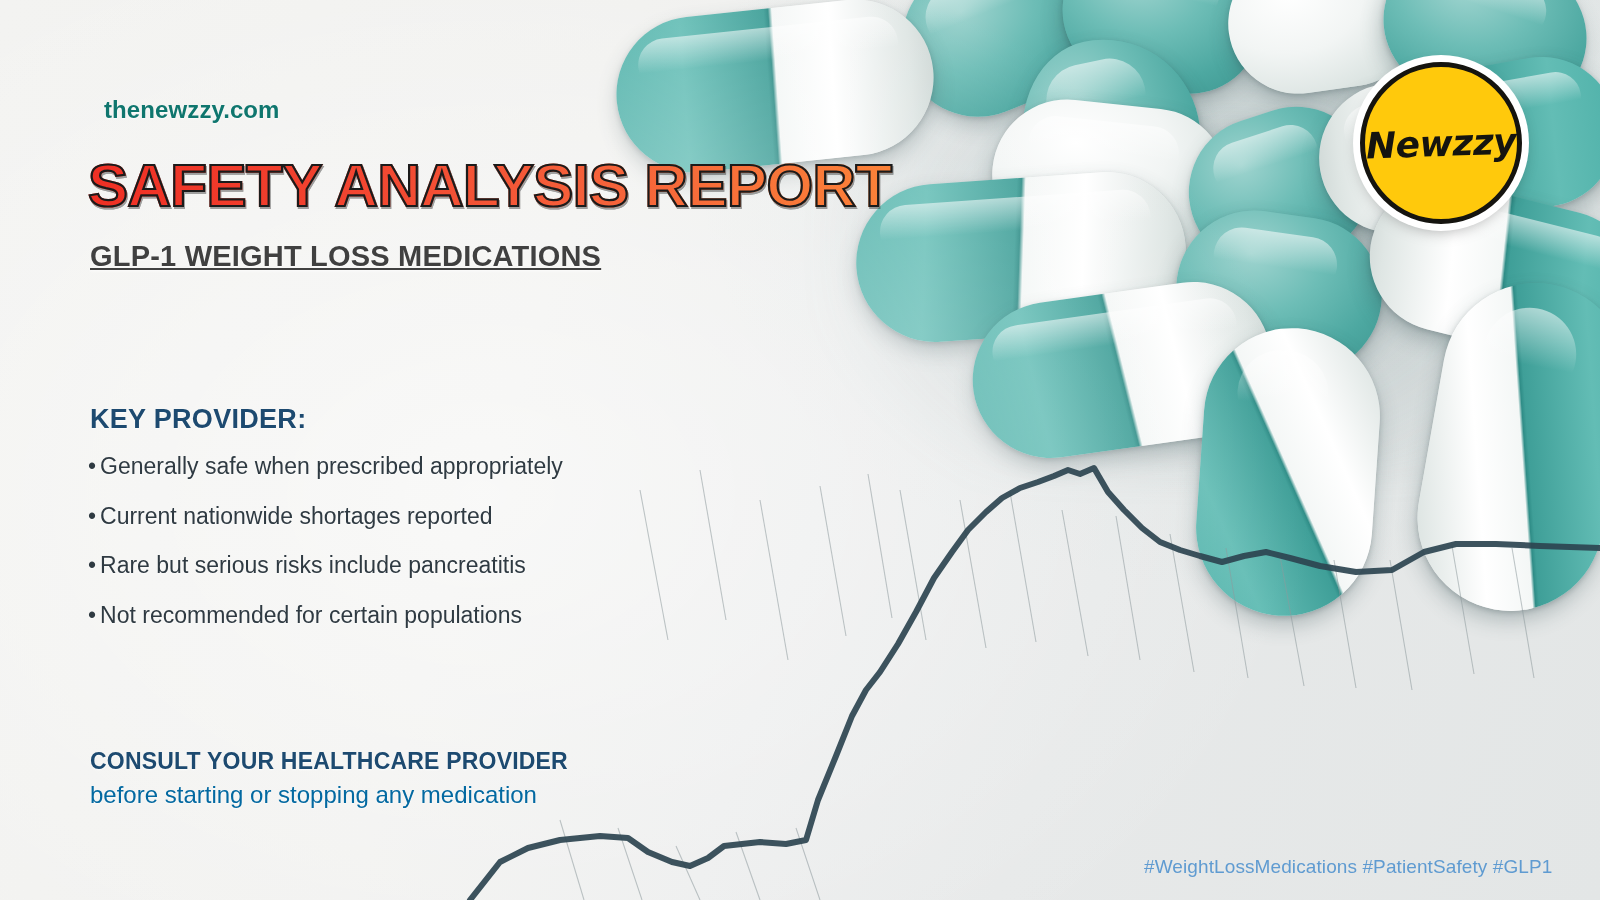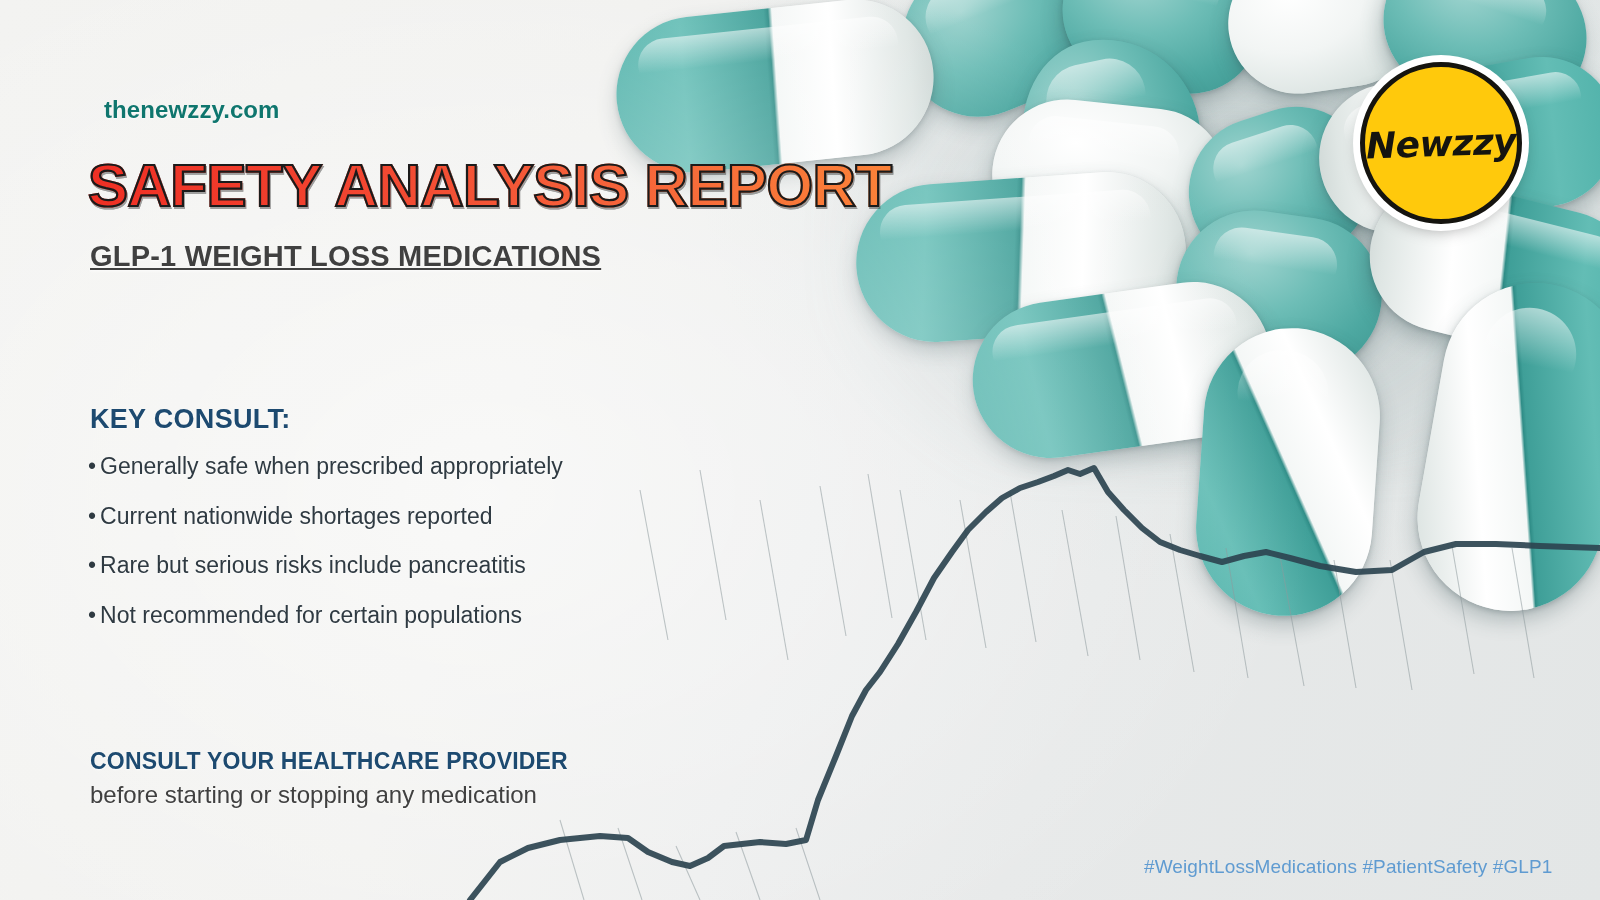--- a/index.html
+++ b/index.html
@@ -143,21 +143,21 @@
   .cta-strong {
     font-size: 23px;
     font-weight: bold;
     color: #1d4a70;
     letter-spacing: 0.2px;
     line-height: 1.5;
     text-shadow: 0 1px 2px rgba(255,255,255,0.8);
   }
   .cta-sub {
     font-size: 24px;
-    color: #404040;
+    color: #0369a1;
     line-height: 1.35;
     text-shadow: 0 1px 2px rgba(255,255,255,0.75);
   }
 
   
   .badge {
     position: absolute;
     left: 1360px; top: 62px;
     width: 152px; height: 152px;
     border-radius: 50%;
@@ -278,21 +278,21 @@
   </svg>
 
   <div class="text-col">
 
     <div class="site">thenewzzy.com</div>
 
     <div class="headline">SAFETY ANALYSIS REPORT</div>
 
     <div class="subhead">GLP-1 WEIGHT LOSS MEDICATIONS</div>
 
-    <div class="kf-title">KEY CONSULT:</div>
+    <div class="kf-title">KEY PROVIDER:</div>
 
     <ul class="bullets">
       <li><span class="dot">•</span><span>Generally safe when prescribed appropriately</span></li>
       <li><span class="dot">•</span><span>Current nationwide shortages reported</span></li>
       <li><span class="dot">•</span><span>Rare but serious risks include pancreatitis</span></li>
       <li><span class="dot">•</span><span>Not recommended for certain populations</span></li>
     </ul>
 
     <div class="cta">
       <div class="cta-strong">CONSULT YOUR HEALTHCARE PROVIDER</div>

